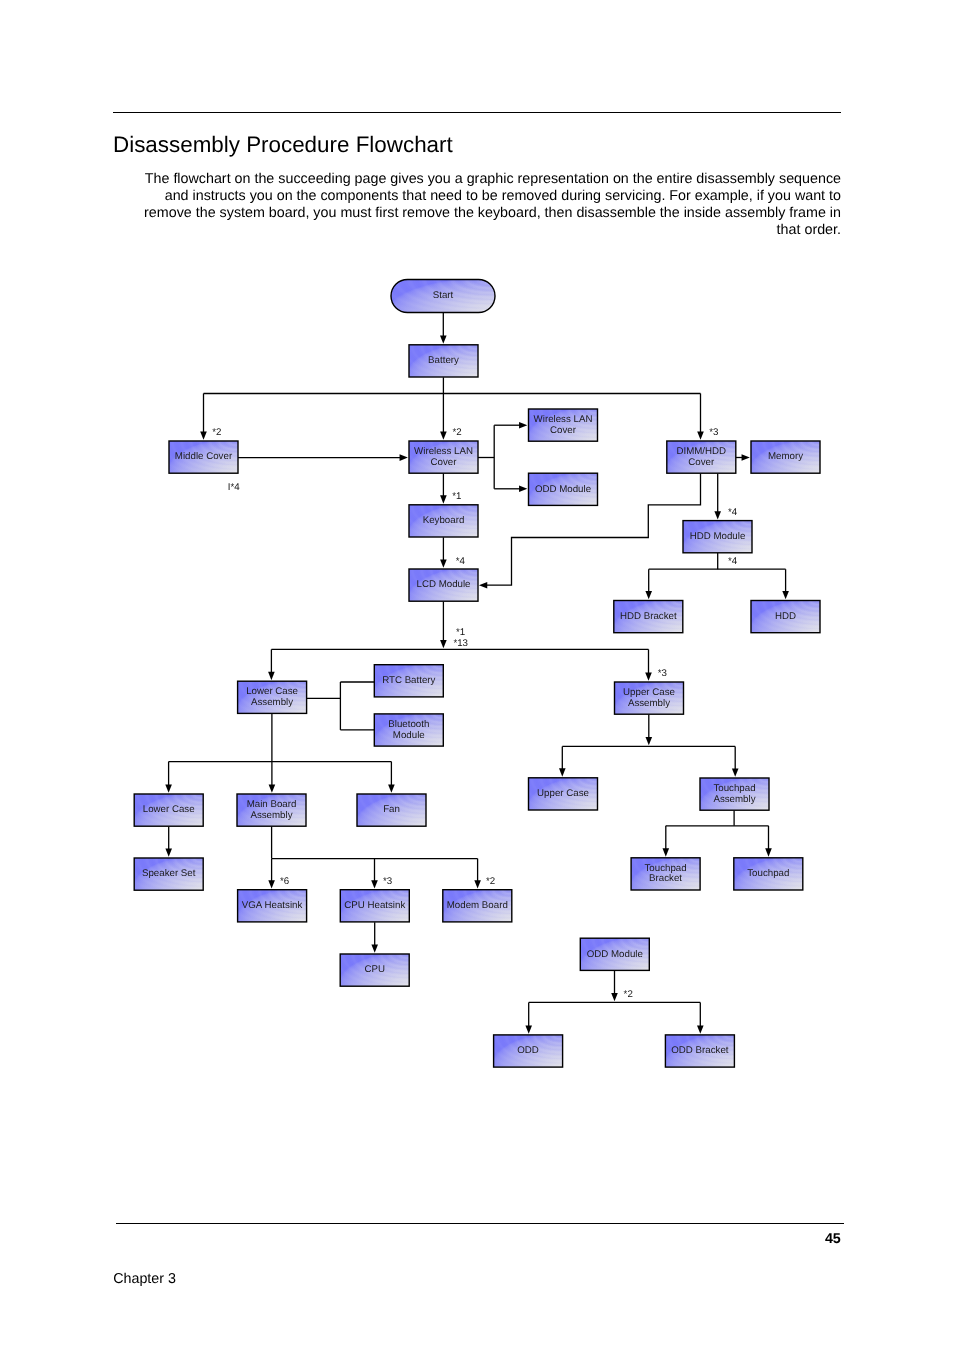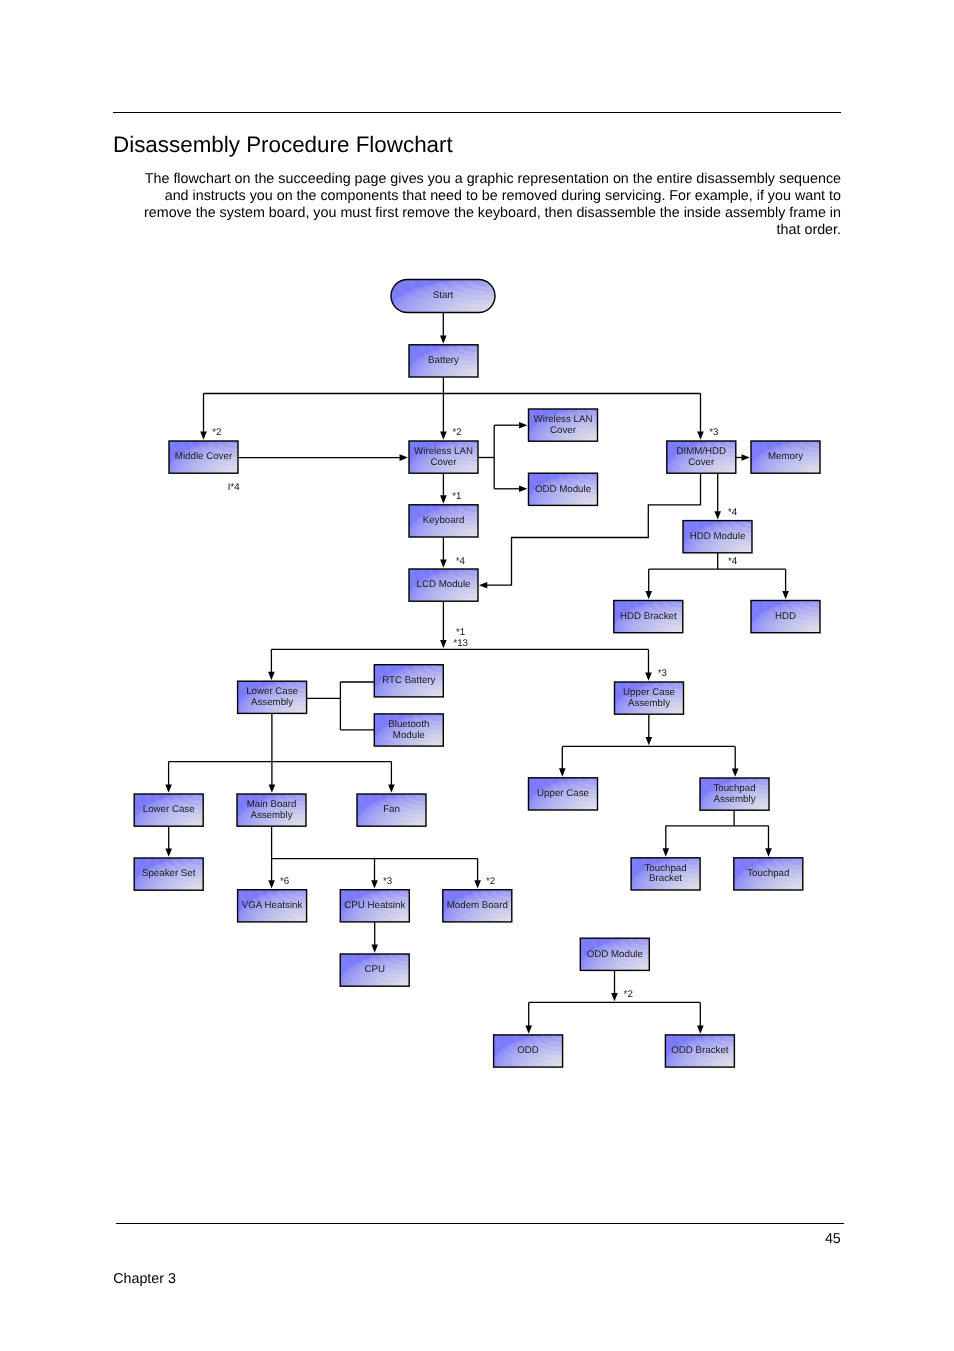--- a/index.html
+++ b/index.html
@@ -19,21 +19,21 @@
     position:absolute;left:113px;top:133px;margin:0;
     font-size:22.4px;font-weight:normal;line-height:23px;color:#000;
     white-space:nowrap;
   }
   p.para{
     position:absolute;left:141px;top:170.5px;width:700px;margin:0;
     font-size:14.3px;line-height:17.3px;text-align:right;color:#000;
   }
   .footer{position:absolute;font-size:14.3px;line-height:16px;color:#000;}
   #footL{left:113.2px;top:1230.6px;margin-top:40px;}
-  #footR{left:400px;top:1230.6px;width:440.8px;text-align:right;}
+  #footR{left:400px;top:1230.6px;width:440.8px;text-align:right;font-weight:bold;}
   svg#flow{position:absolute;left:0;top:0;width:954px;height:1351px;display:block;}
   #flow text{font-family:"Liberation Sans",sans-serif;}
   #flow, h1.heading, p.para, .footer{ -webkit-font-smoothing:antialiased; text-rendering:geometricPrecision; }
   svg#flow, h1.heading, p.para, .footer{ transform:translateZ(0); }
 </style>
 </head>
 <body>
 
 <div class="page">
   <div class="rule" id="topRule"></div>

